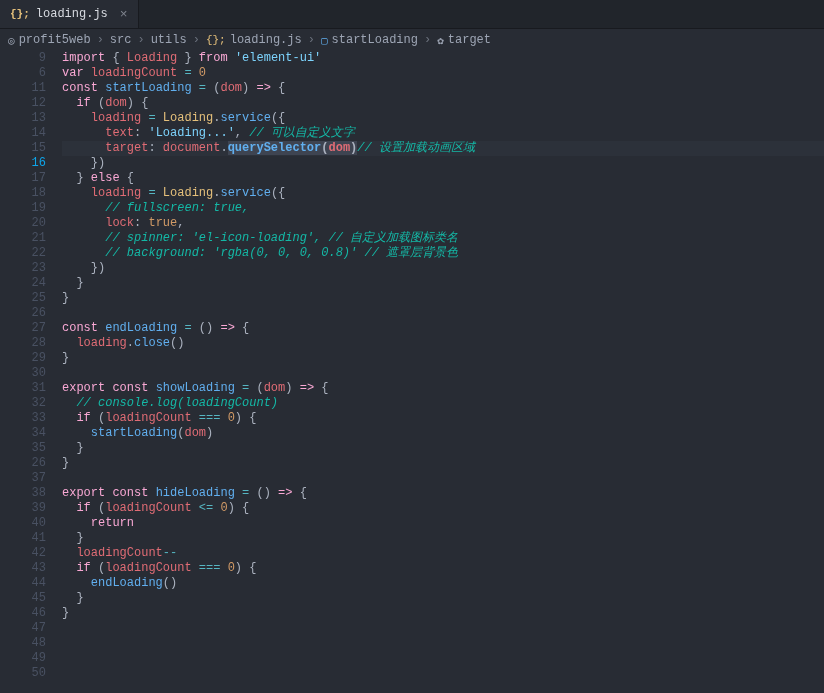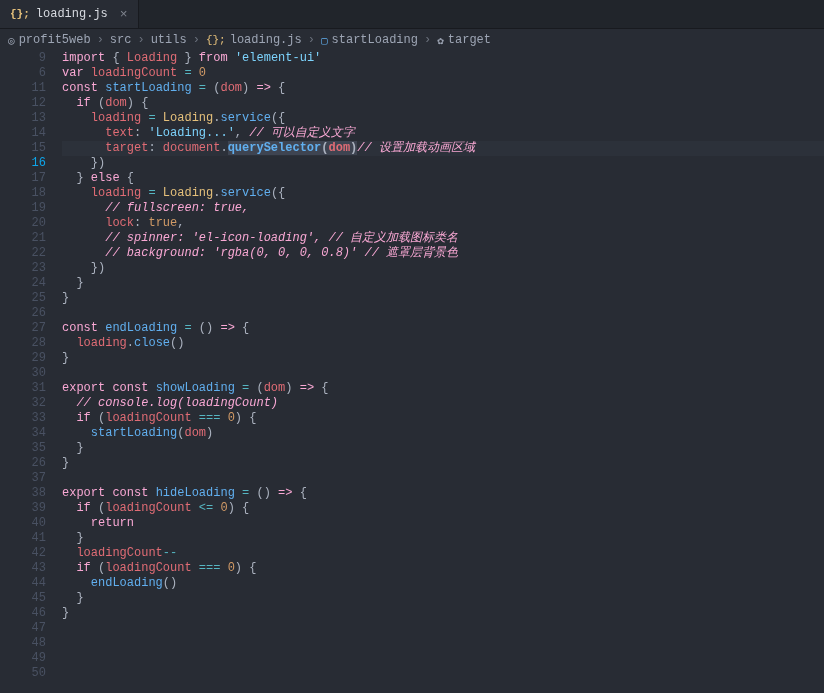--- a/index.html
+++ b/index.html
@@ -64,21 +64,21 @@
   .gutter .hl { color: #0ea5e9; }
   .code { flex: 1; font-size: 12px; padding-top:0; }
   .code .hl-line { background: #2c313a; }
   .c-purple { color: #f9a8d4; }
   .c-orange { color: #d19a66; }
   .c-yellow { color: #e5c07b; }
   .c-red { color: #e06c75; }
   .c-blue { color: #61afef; }
   .c-cyan { color: #56b6c2; }
   .c-green { color: #7dd3fc; }
-  .c-grey { color: #f9a8d4; font-style: italic; }
+  .c-grey { color: #14b8a6; font-style: italic; }
   .c-white { color: #abb2bf; }
   .sel { background: #3e4451; font-weight: bold; }
 </style>
 </head>
 <body>
 
 <div class="tabbar">
   <div class="tab">
     <span class="icon">{};</span>
     <span>loading.js</span>

